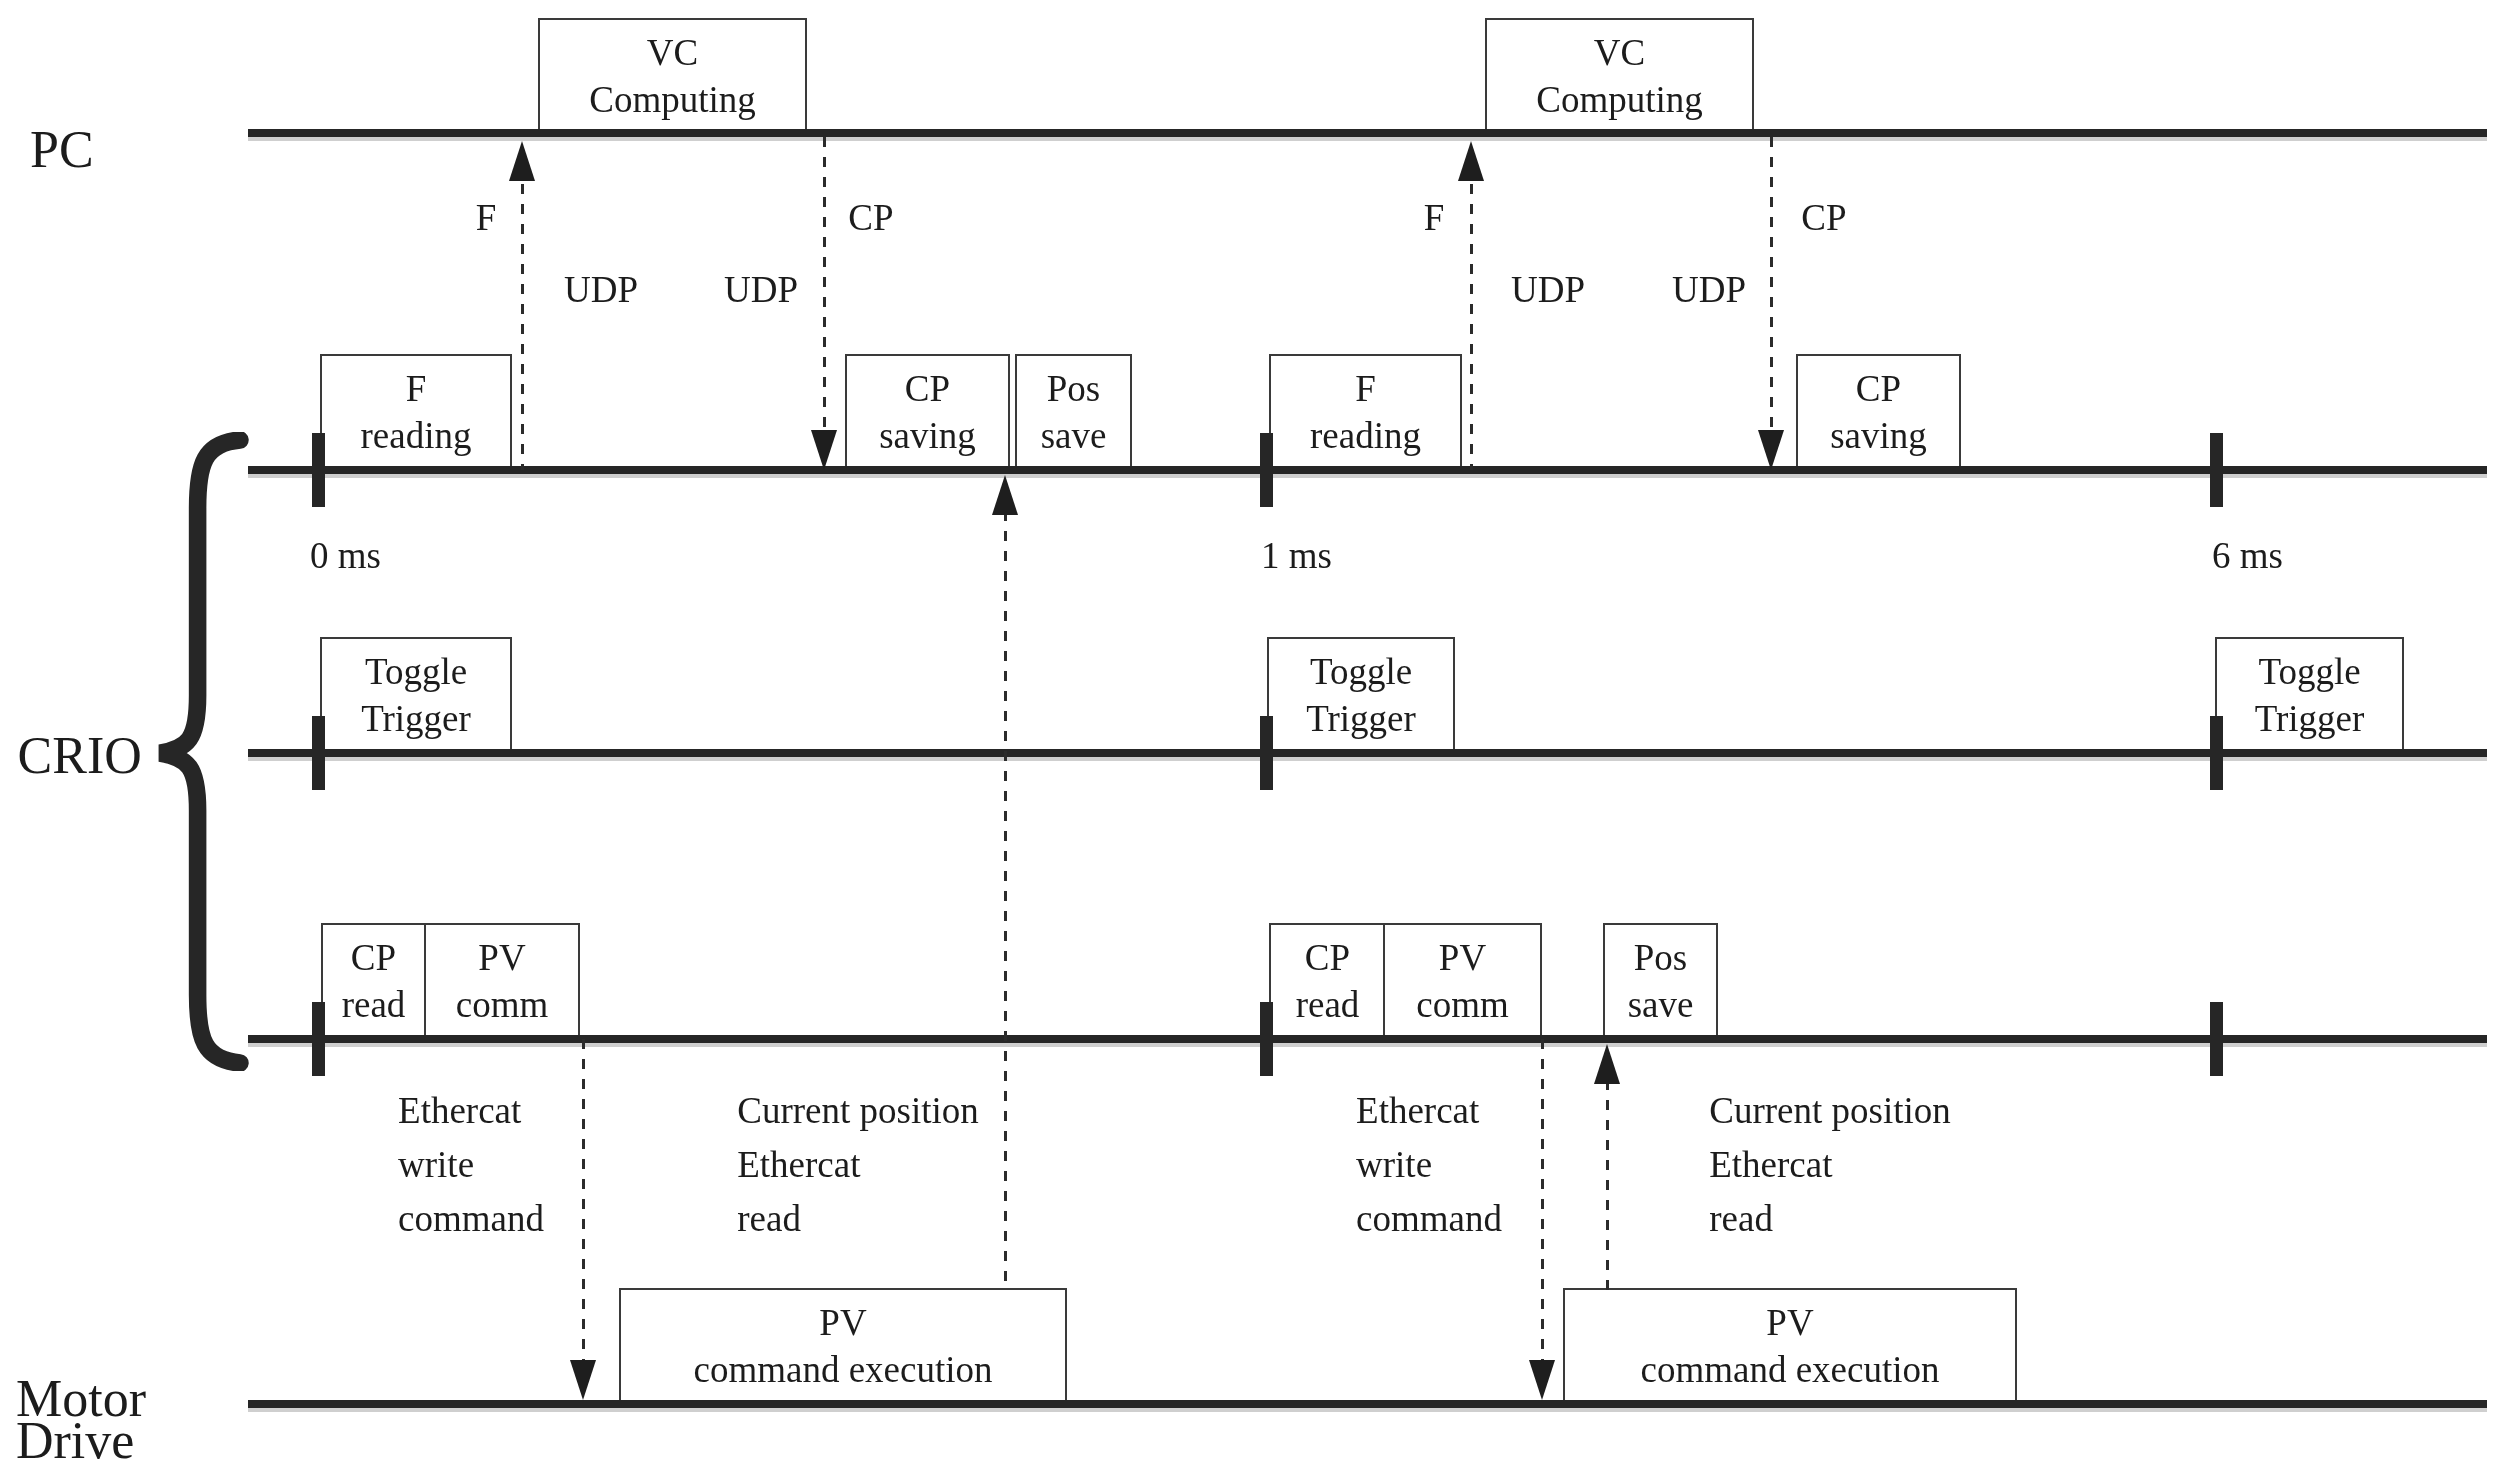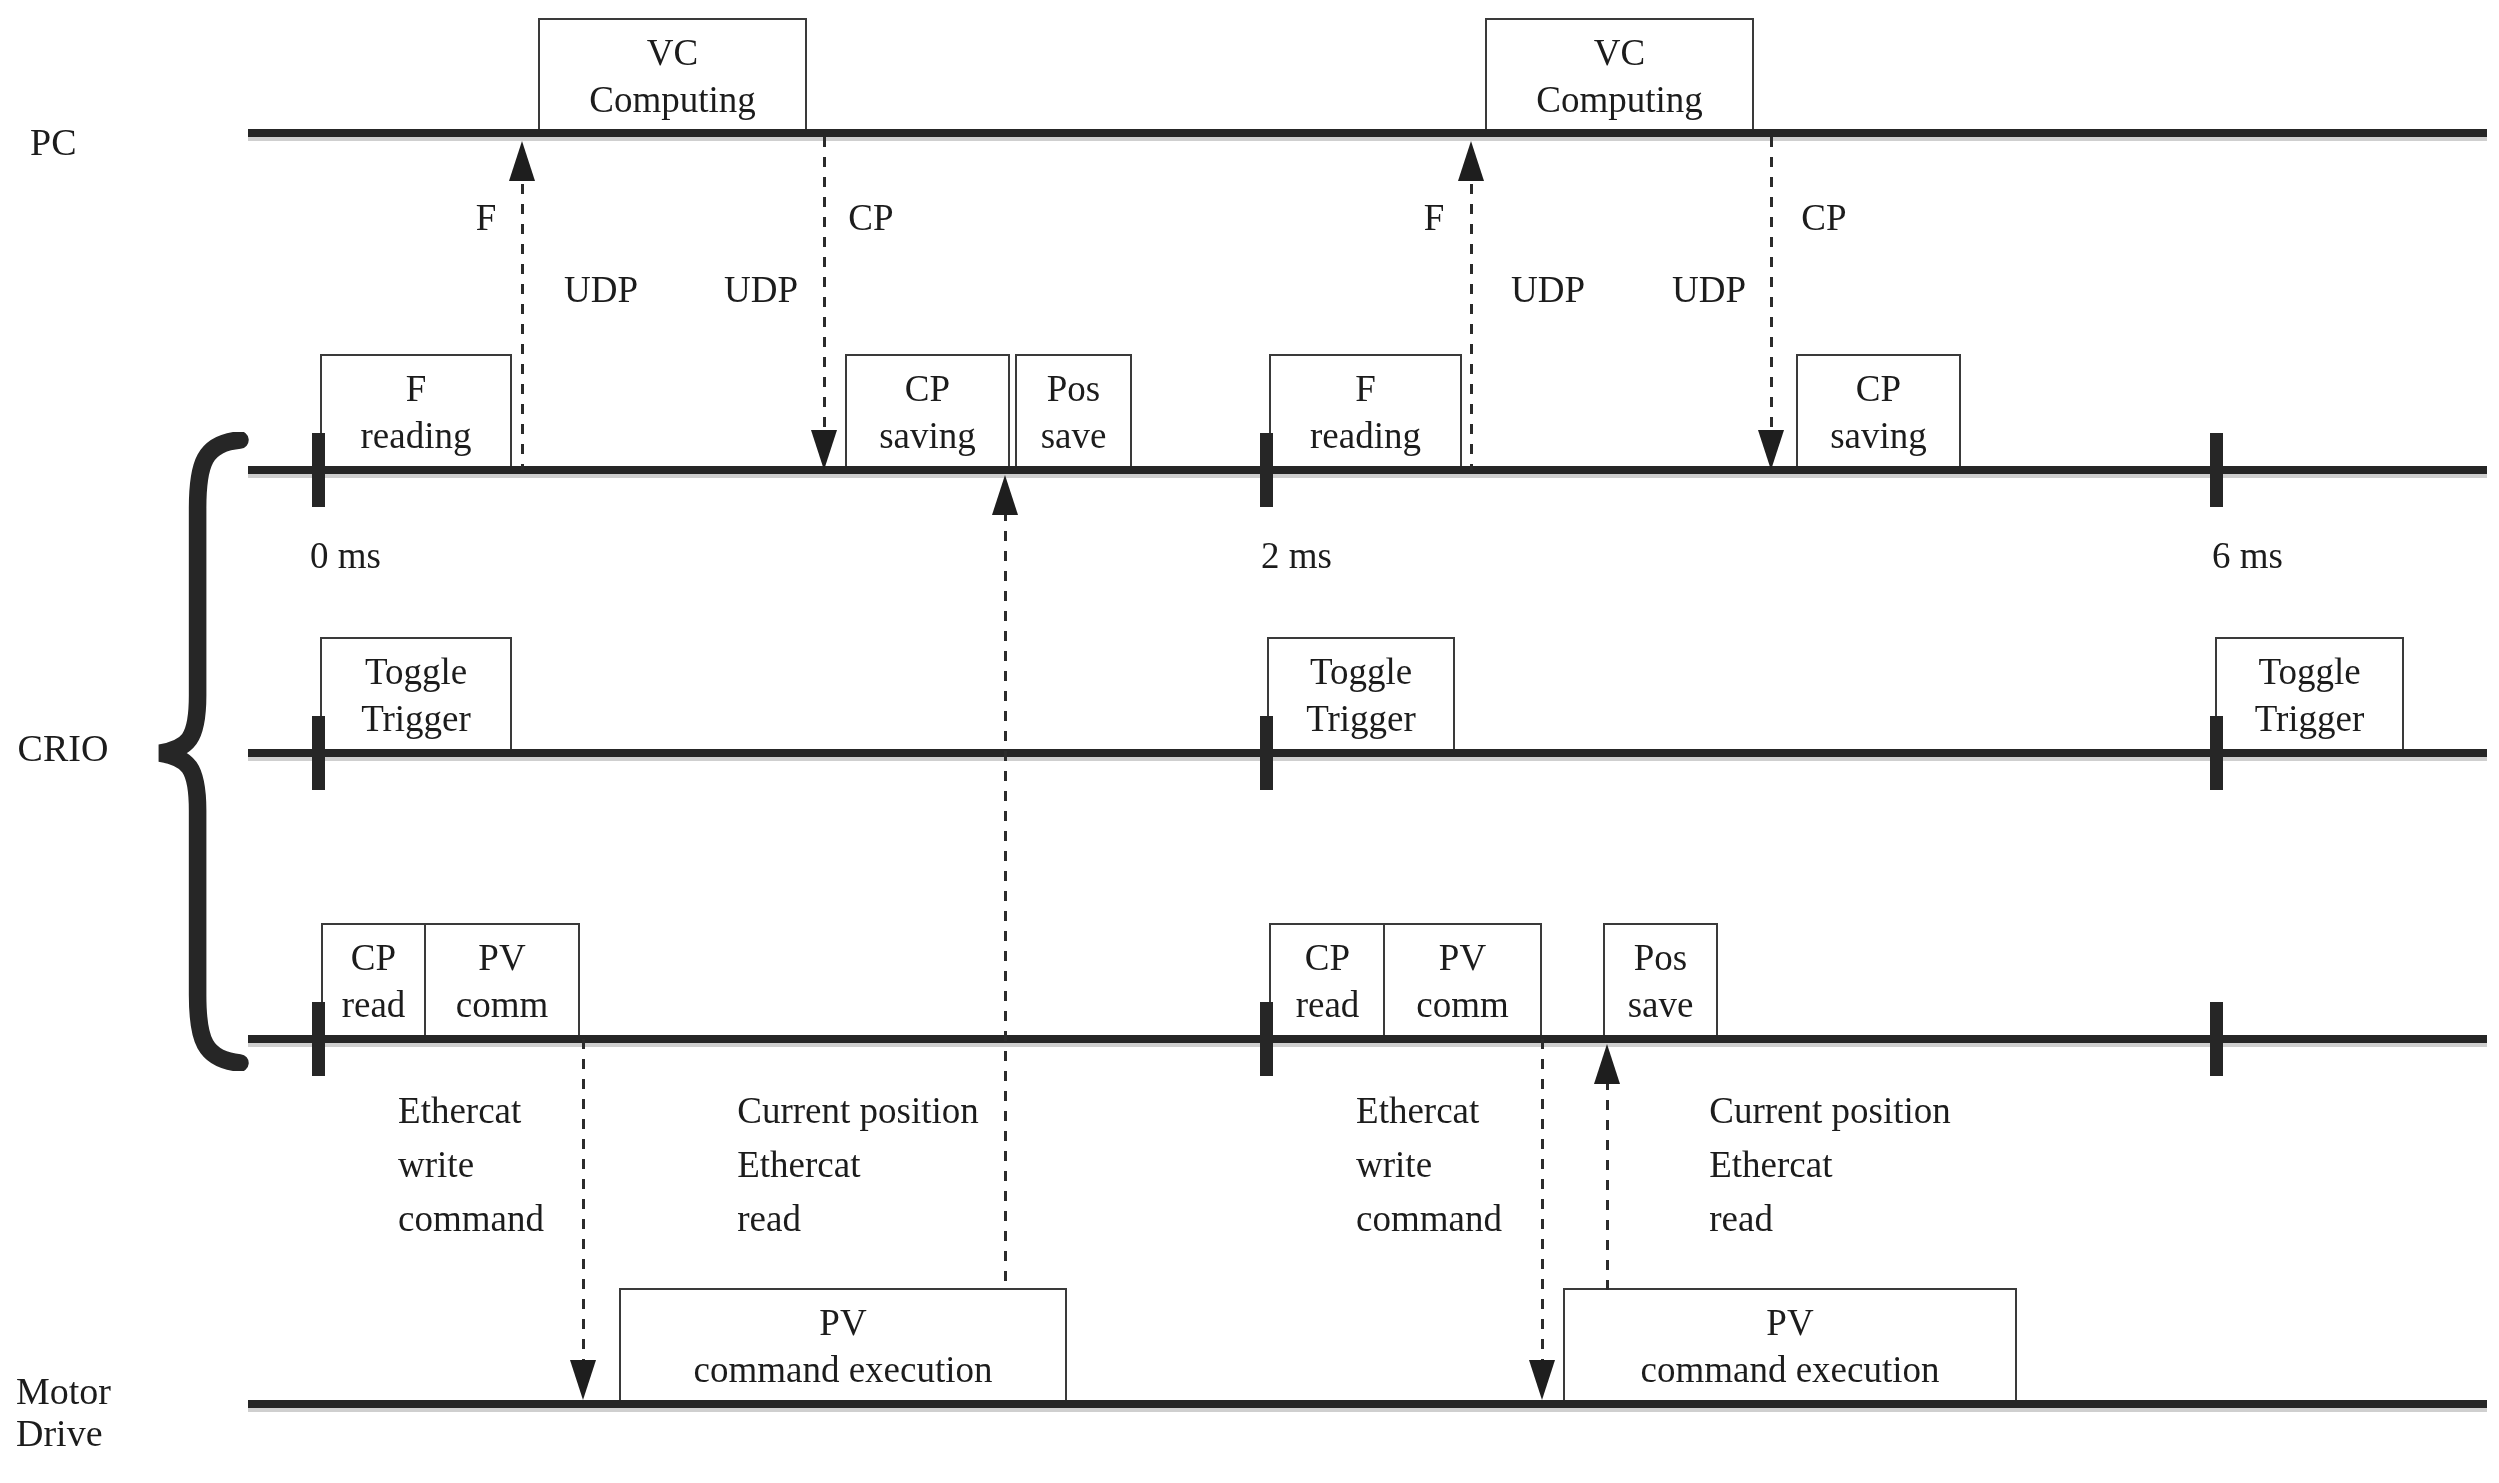--- a/index.html
+++ b/index.html
@@ -15,21 +15,21 @@
         background:repeating-linear-gradient(to bottom,#2b2b2b 0 9.6px,rgba(0,0,0,0) 9.6px 20px);}
   .arr-up{position:absolute;width:0;height:0;border-left:13.6px solid transparent;
           border-right:13.6px solid transparent;border-bottom:40px solid #1e1e1e;z-index:5;}
   .arr-dn{position:absolute;width:0;height:0;border-left:13.6px solid transparent;
           border-right:13.6px solid transparent;border-top:40px solid #1e1e1e;z-index:5;}
   .lbl{position:absolute;font-size:37px;white-space:nowrap;transform:translate(-50%,-50%);z-index:6;}
   .ms{position:absolute;font-size:37px;white-space:nowrap;z-index:6;}
   .ann{position:absolute;font-size:37px;line-height:54px;
        transform:translateX(-50%);white-space:nowrap;z-index:6;}
   .ann span{display:block;}
-  .lane{position:absolute;font-size:38px;white-space:nowrap;z-index:6;}
+  .lane{position:absolute;font-size:52px;white-space:nowrap;z-index:6;}
   .box span{display:block;}
 </style>
 </head>
 <body>
 
 <div id="stage">
 
   <div class="lane" style="left:30px;top:120px;">PC</div>
   <div class="lane" style="left:17.6px;top:726px;">CRIO</div>
   <div class="lane" style="left:16px;top:1333px;margin-top:36px;">Motor</div>
@@ -51,21 +51,21 @@
 
   <div class="tick" style="left:312px;top:716px;"></div>
   <div class="tick" style="left:1260px;top:716px;"></div>
   <div class="tick" style="left:2210px;top:716px;"></div>
 
   <div class="tick" style="left:312px;top:1002px;"></div>
   <div class="tick" style="left:1260px;top:1002px;"></div>
   <div class="tick" style="left:2210px;top:1002px;"></div>
 
   <div class="ms" style="left:310px;top:534px;">0 ms</div>
-  <div class="ms" style="left:1261px;top:534px;">2 ms</div>
+  <div class="ms" style="left:1261px;top:534px;">1 ms</div>
   <div class="ms" style="left:2212px;top:534px;">6 ms</div>
 
   <div class="box" style="left:538px;top:17.6px;width:269px;height:116px;">
     <span>VC</span>
     <span>Computing</span>
   </div>
   <div class="box" style="left:1485px;top:17.6px;width:269px;height:116px;">
     <span>VC</span>
     <span>Computing</span>
   </div>

